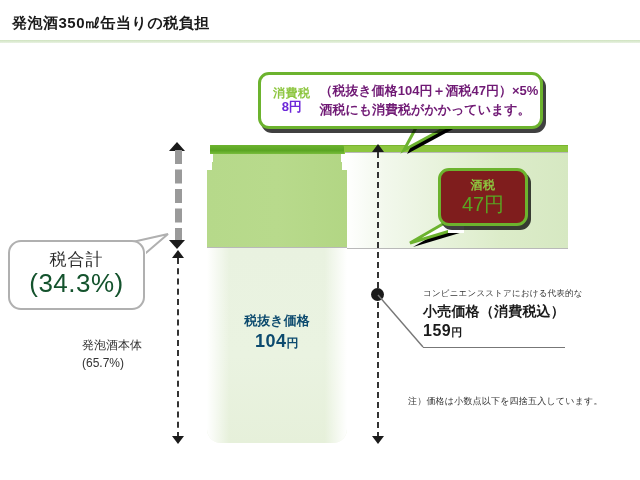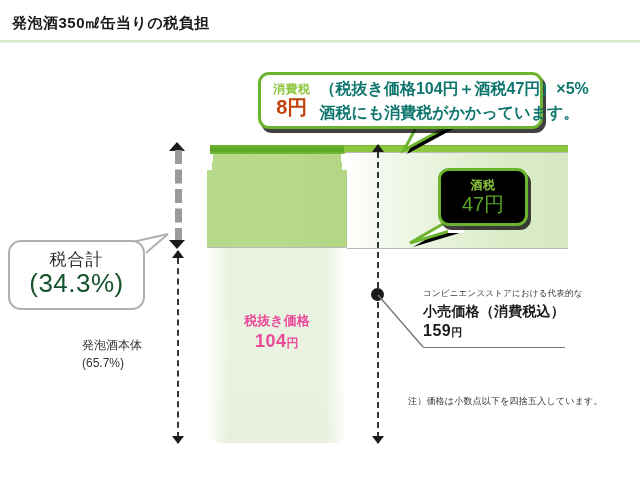--- a/index.html
+++ b/index.html
@@ -115,21 +115,21 @@
     width: 140px; height: 195px;
     background: linear-gradient(to right, #ffffff 0%, rgba(255,255,255,0) 16%, rgba(255,255,255,0) 84%, #ffffff 100%);
     border-radius: 0 0 14px 14px;
     pointer-events: none;
   }
   .can-label {
     position: absolute;
     left: 0; top: 168px;
     width: 140px;
     text-align: center;
-    color: #ec4899;
+    color: #0c4a6e;
     line-height: 1.28;
   }
   .can-label .cl-top { font-size: 13px; font-weight: bold; }
   .can-label .cl-amt { font-size: 18px; font-weight: bold; letter-spacing: 0.5px; }
   .can-label .cl-amt .yen { font-size: 12px; font-weight: bold; }
 
   
   .dash-left-tax {
     position: absolute;
     left: 175px; top: 150px;
@@ -206,38 +206,38 @@
     flex: 0 0 auto;
     line-height: 1.1;
   }
   .bc-left .bc-kind {
     font-size: 12px;
     font-weight: bold;
     color: #8dc63f;
     letter-spacing: 0.5px;
   }
   .bc-left .bc-amt {
-    font-size: 20px;
-    font-weight: bold;
-    color: #c2410c;
+    font-size: 13px;
+    font-weight: bold;
+    color: #6d28d9;
   }
   .bc-right {
-    font-size: 16px;
-    font-weight: bold;
-    color: #0f766e;
+    font-size: 13px;
+    font-weight: bold;
+    color: #701a75;
     line-height: 1.45;
     white-space: nowrap;
   }
 
   
   .bubble-liquor {
     position: absolute;
     left: 438px; top: 168px;
     width: 90px; height: 58px;
-    background: #000000;
+    background: #7f1d1d;
     border: 3px solid #6cb32e;
     border-radius: 11px;
     box-sizing: border-box;
     box-shadow: 3px 4px 0 rgba(0,0,0,0.75);
     text-align: center;
     line-height: 1.05;
     padding-top: 8px;
   }
   .bubble-liquor .bl-kind {
     font-size: 12px;

